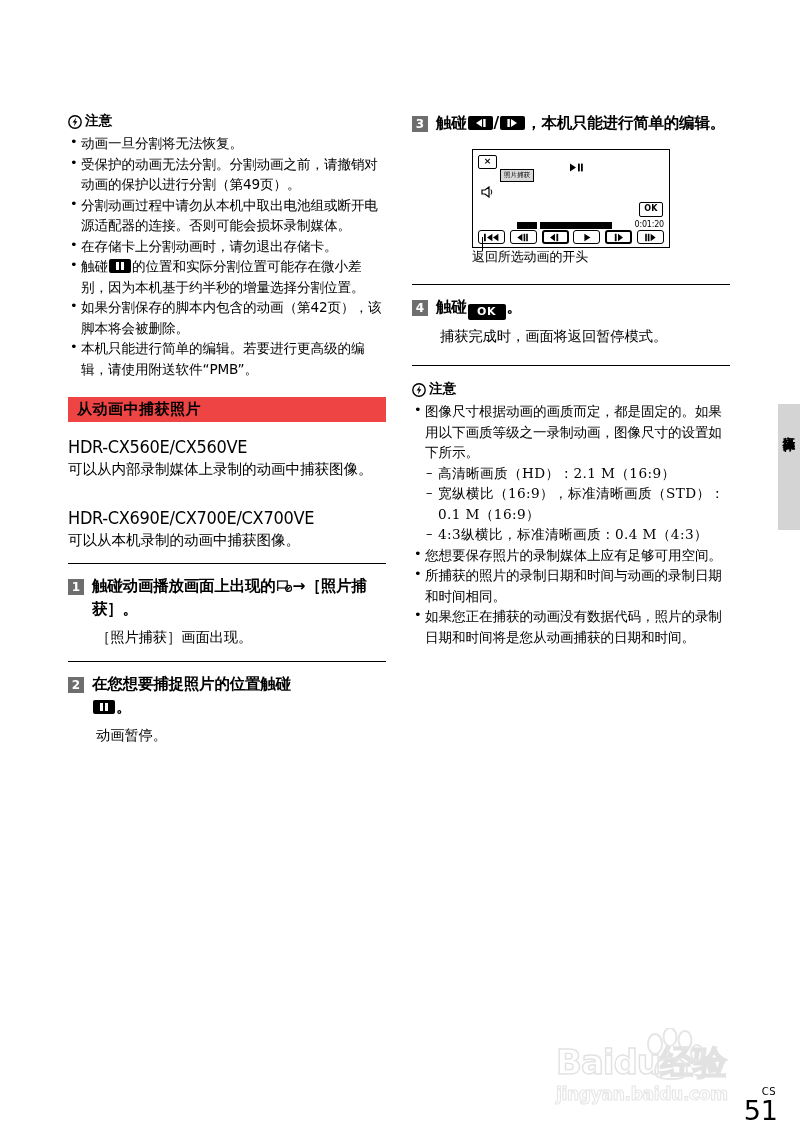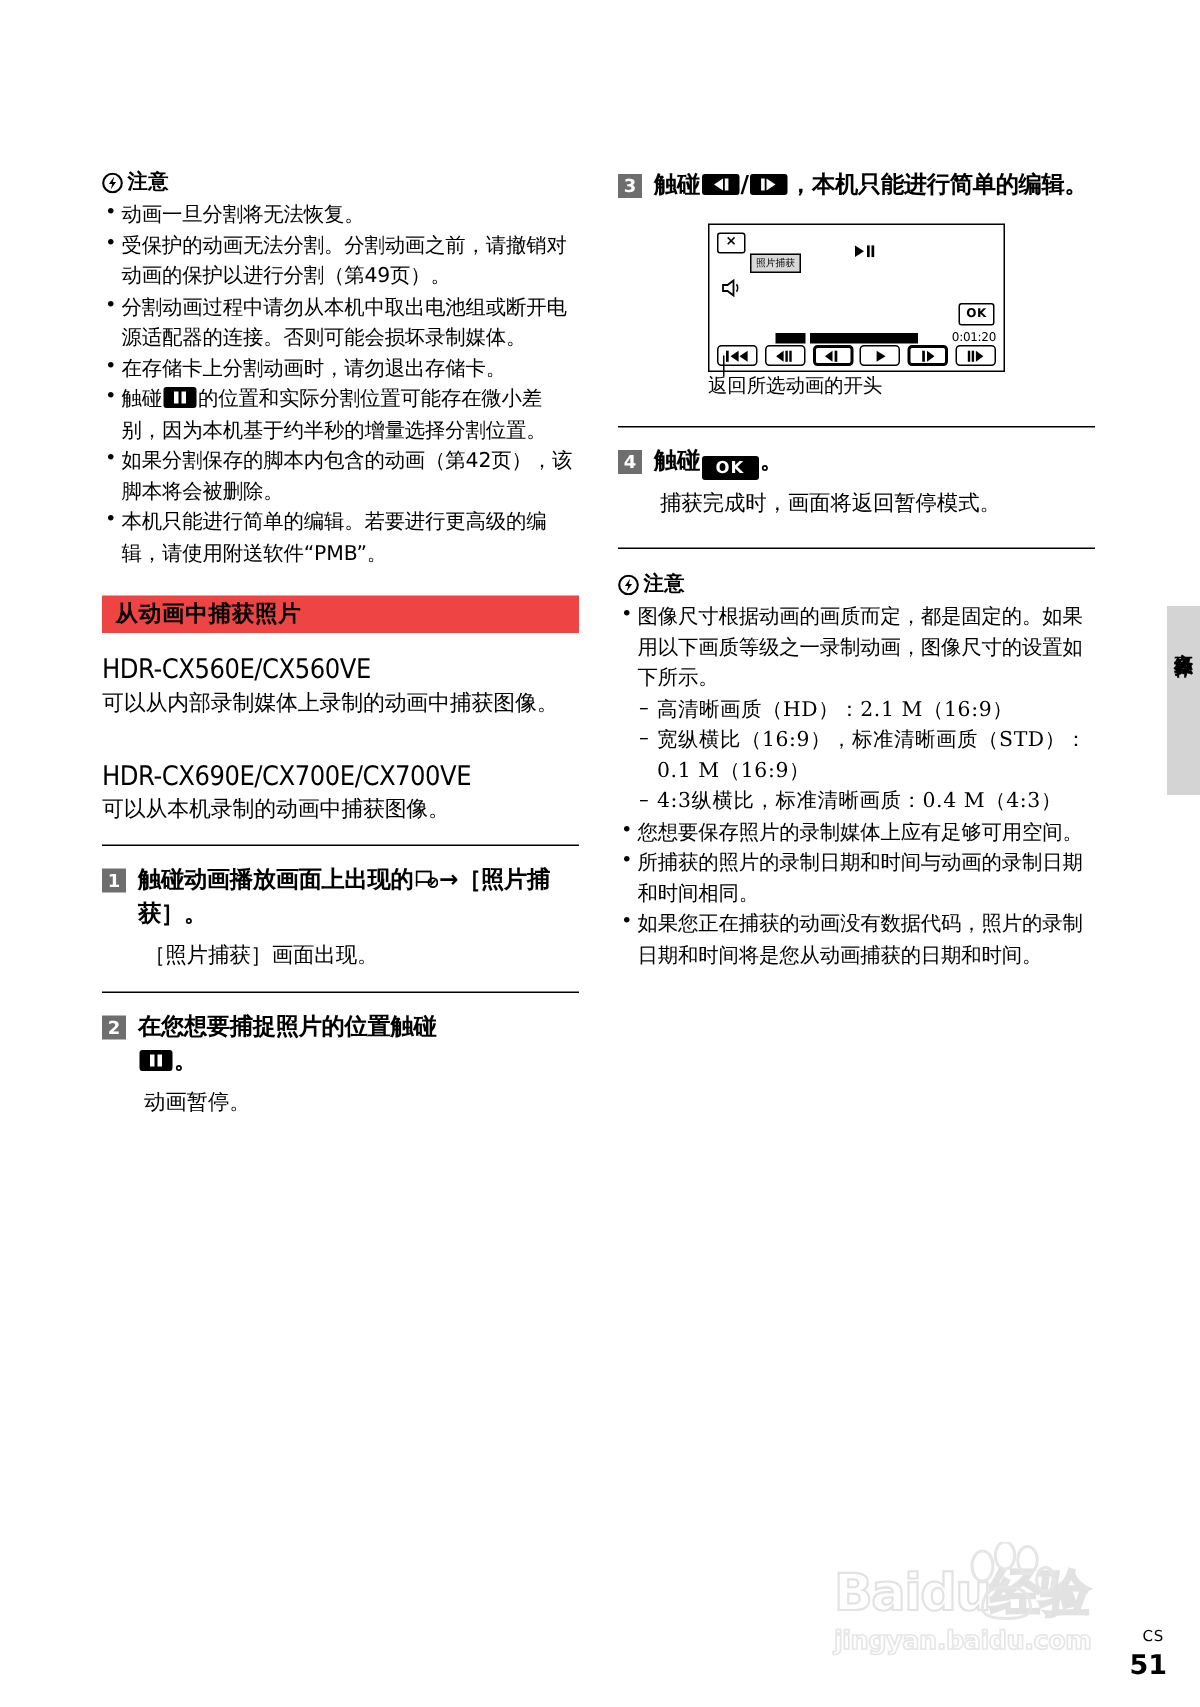--- a/index.html
+++ b/index.html
@@ -354,23 +354,23 @@
     margin-top: 12px;
   }
   .pagenum .cs {
     font-size: 10px;
     display: block;
     line-height: 10px;
     margin-right: 2px;
     letter-spacing: 0.5px;
   }
   .pagenum .num {
-    font-size: 18px;
+    font-size: 27px;
     line-height: 27px;
-    font-weight: 700;
+    font-weight: 400;
   }
 
   
   .watermark {
     position: absolute;
     left: 556px;
     top: 1030px;
     width: 215px;
     height: 80px;
     opacity: 1;

